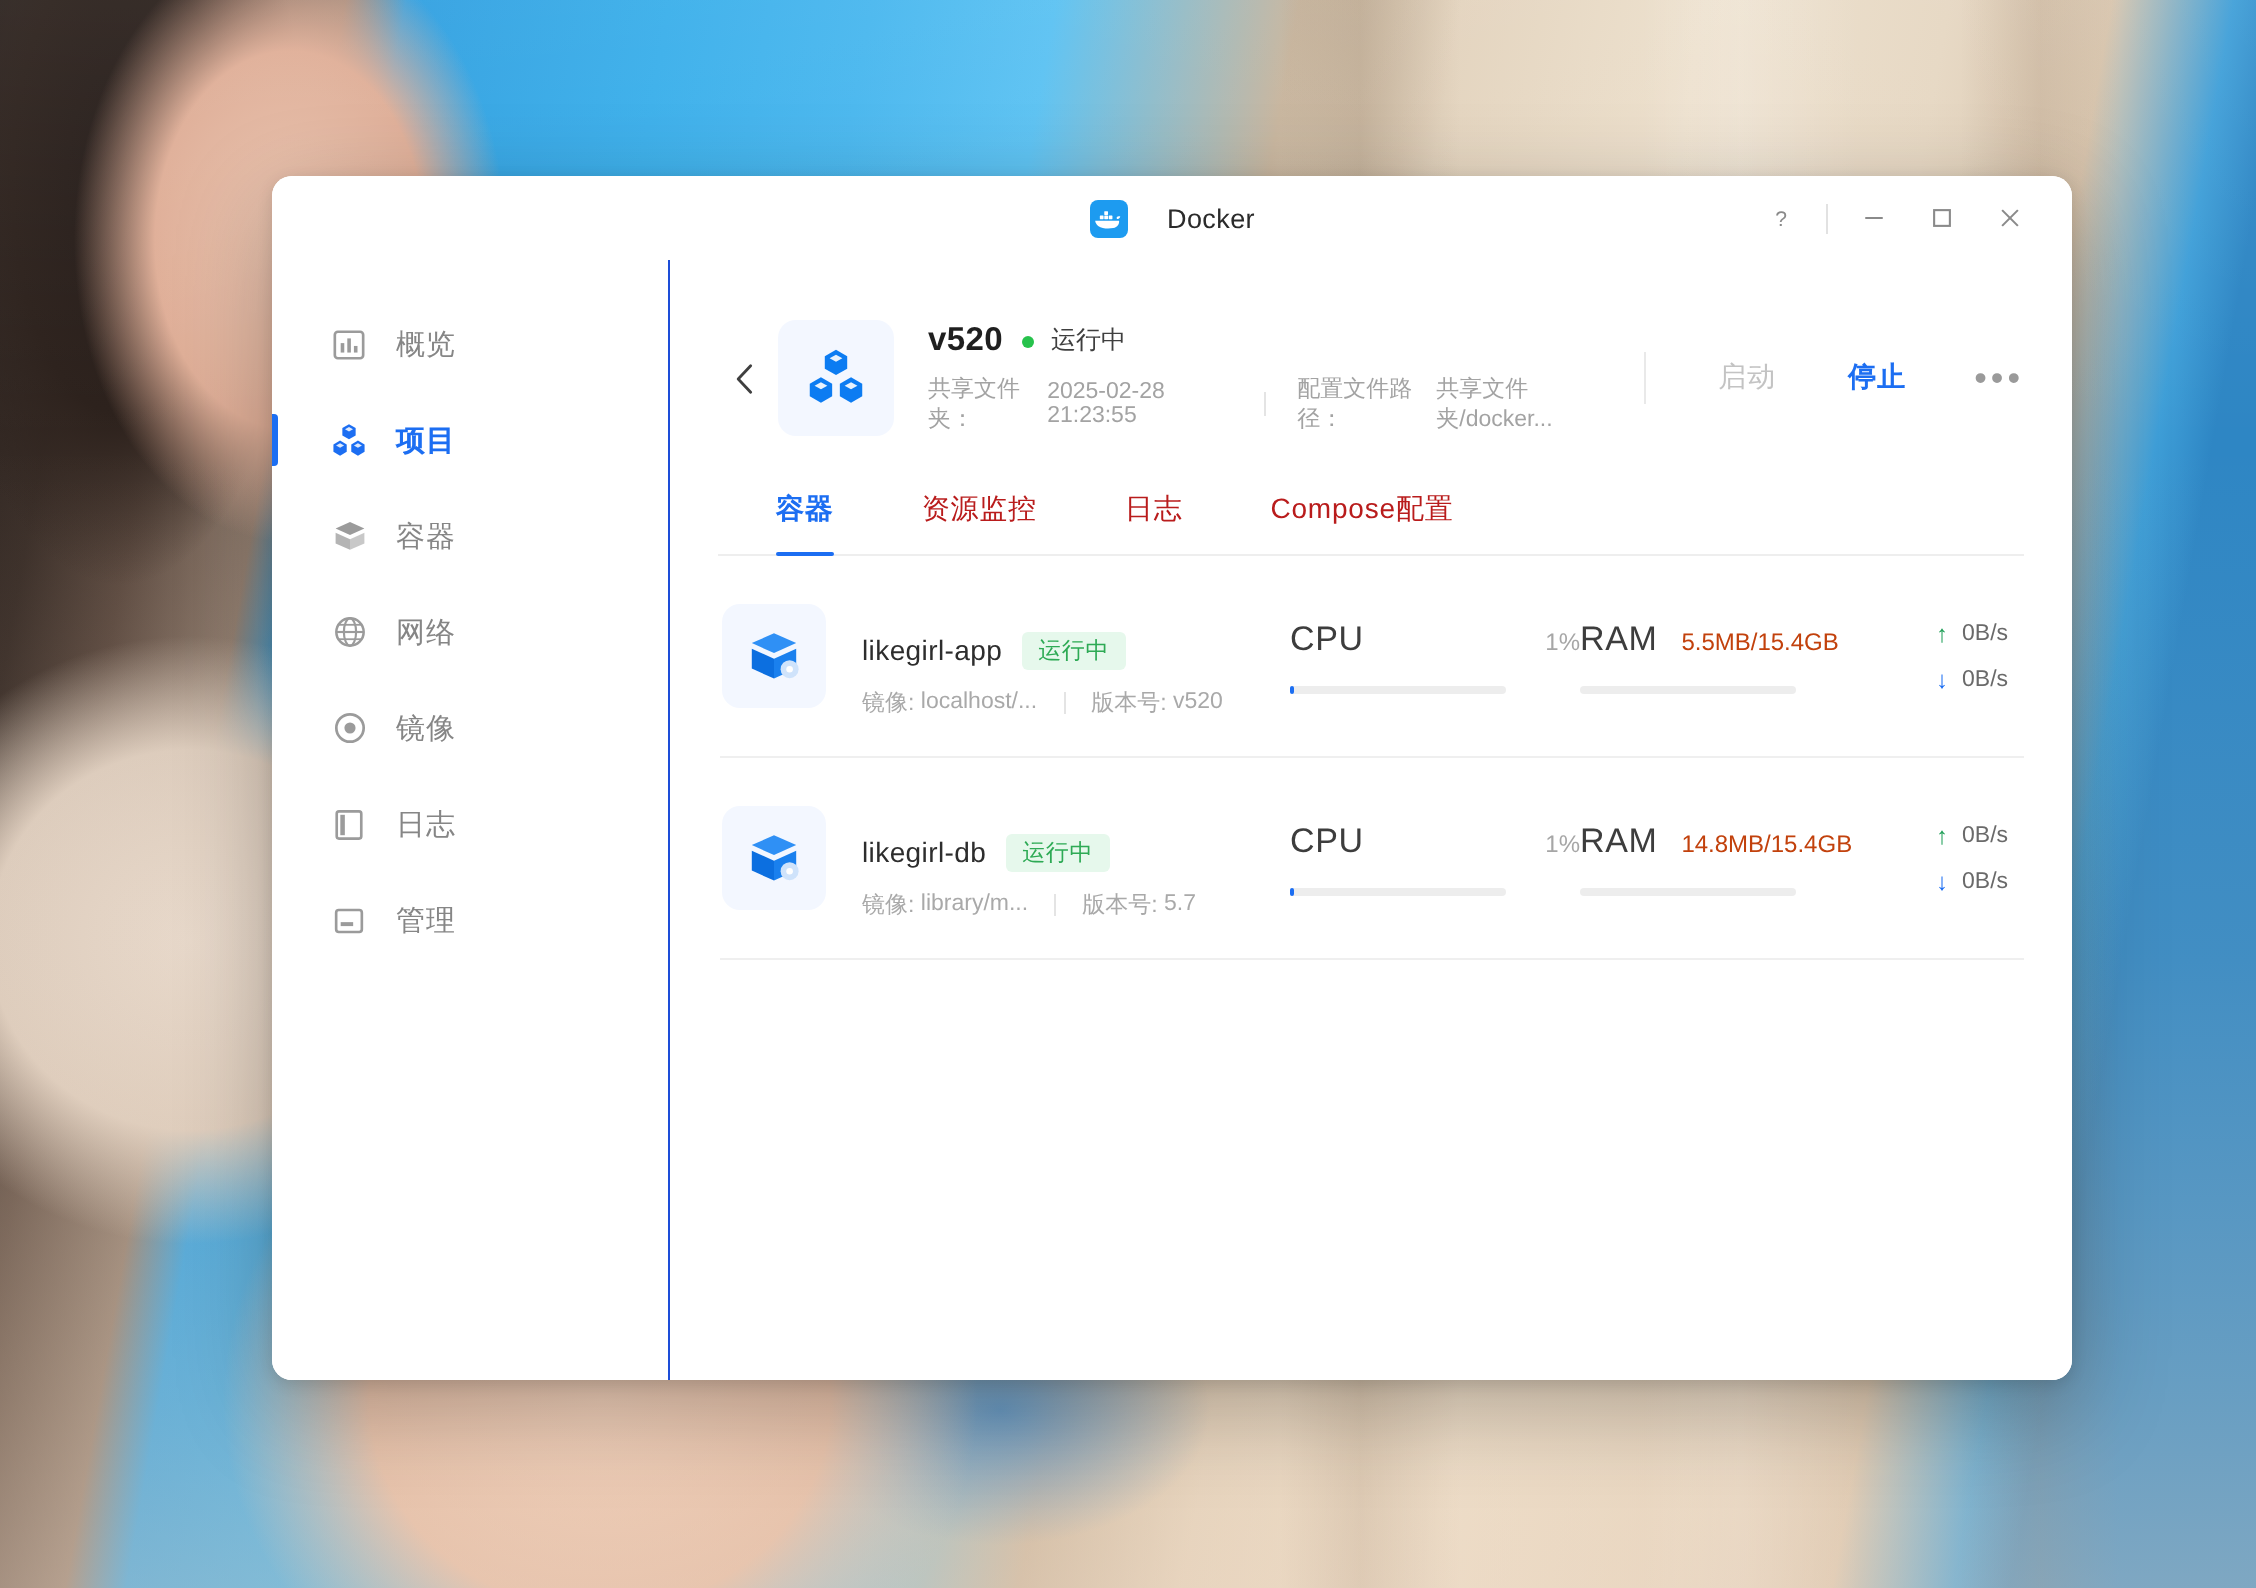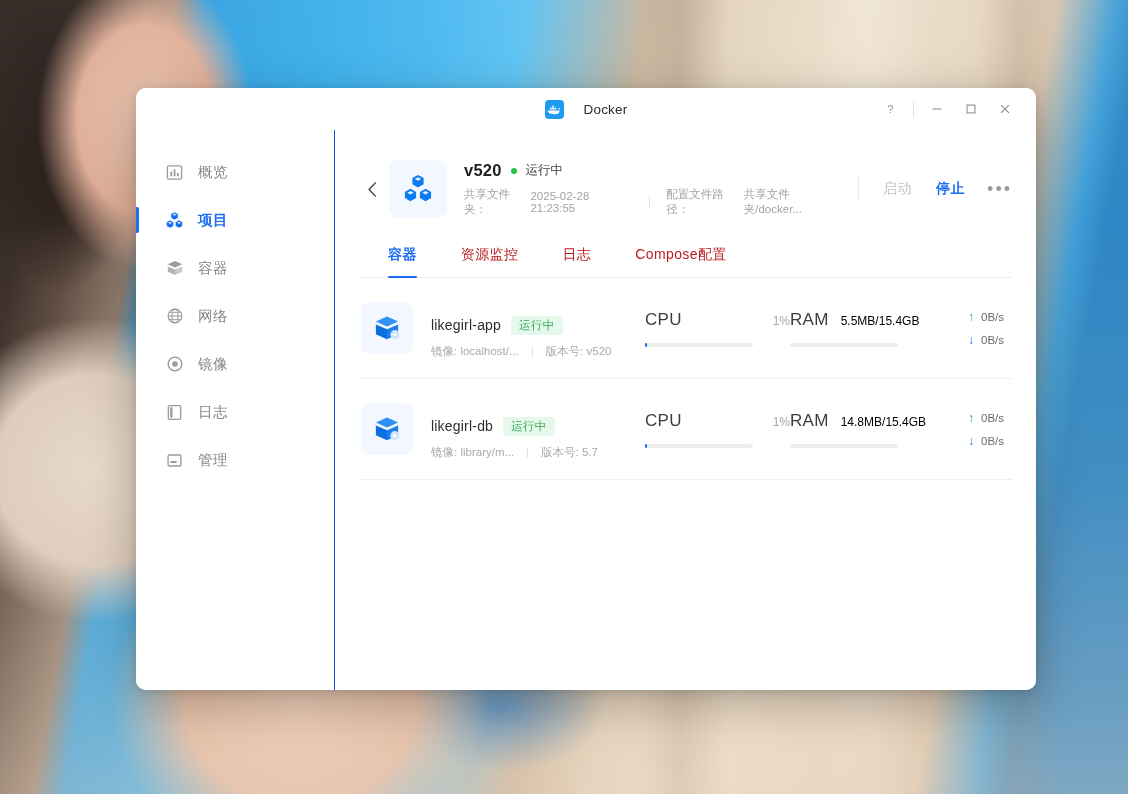--- a/index.html
+++ b/index.html
@@ -104,21 +104,21 @@
     width: 58px; height: 58px; border-radius: 9px; background: #f3f7ff;
     display: flex; align-items: center; justify-content: center; flex: 0 0 58px;
   }
   .proj-meta { margin-left: 17px; min-width: 0; flex: 1; }
   .proj-title-row { display: flex; align-items: center; gap: 9px; margin-bottom: 7px; }
   .proj-name { font-size: 16.5px; font-weight: bold; color: #1f1f1f; letter-spacing: .2px; }
   .status-dot { width: 6px; height: 6px; border-radius: 50%; background: #27c24c; }
   .status-word { font-size: 12.5px; color: #3f3f3f; }
   .proj-sub-row { display: flex; align-items: center; font-size: 11.5px; color: #a3a3a3; }
   .sub-divider { width: 1px; height: 12px; background: #e4e4e4; margin: 0 16px; }
-  .proj-actions { display: flex; align-items: center; gap: 0; flex: 0 0 auto; padding-left: 14px; }
+  .proj-actions { display: flex; align-items: center; gap: 12px; flex: 0 0 auto; padding-left: 14px; }
   .act-divider { width: 1px; height: 26px; background: #e9e9e9; margin-right: 18px; }
   .act-btn { font-size: 14px; cursor: pointer; padding: 2px 6px; letter-spacing: .5px; }
   .act-start { color: #c3c3c3; }
   .act-stop { color: #1c6ef2; font-weight: bold; margin-left: 12px; }
   .act-more { color: #9a9a9a; font-size: 18px; letter-spacing: 2px; margin-left: 16px; line-height: 10px; cursor: pointer; }
 
   
   #tabs { display: flex; align-items: flex-end; gap: 44px; border-bottom: 1px solid #eeeeee; padding-left: 29px; }
   .tab { position: relative; padding: 6px 0 13px 0; font-size: 14px; color: #b91c1c; cursor: pointer; letter-spacing: .4px; }
   .tab.active { color: #1c6ef2; font-weight: bold; }
@@ -146,21 +146,21 @@
   }
   .crow-bottom { display: flex; align-items: center; font-size: 11.5px; color: #a9a9a9; }
   .crow-bottom .sub-divider { margin: 0 13px; height: 11px; }
 
   .metric { flex: 0 0 auto; }
   .metric-cpu { width: 145px; margin-left: 6px; }
   .metric-ram { width: 150px; margin-left: 0px; }
   .metric-head { display: flex; align-items: baseline; }
   .m-label { font-size: 17px; color: #3d3d3d; letter-spacing: .3px; }
   .m-value { font-size: 12px; color: #a6a6a6; margin-left: auto; }
-  .m-value-inline { font-size: 12px; color: #000000; margin-left: 12px; }
+  .m-value-inline { font-size: 12px; color: #c2410c; margin-left: 12px; }
   .bar { height: 4px; border-radius: 3px; background: #ededed; margin-top: 13px; width: 108px; }
   .bar-fill { height: 100%; border-radius: 3px; background: #1c6ef2; }
 
   .net { margin-left: 28px; font-size: 11.5px; color: #6a6a6a; }
   .net-line { display: flex; align-items: center; gap: 7px; height: 23px; }
   .arr-up { color: #22a05a; font-size: 12px; font-weight: bold; }
   .arr-dn { color: #1c6ef2; font-size: 12px; font-weight: bold; }
 </style>
 </head>
 <body>

